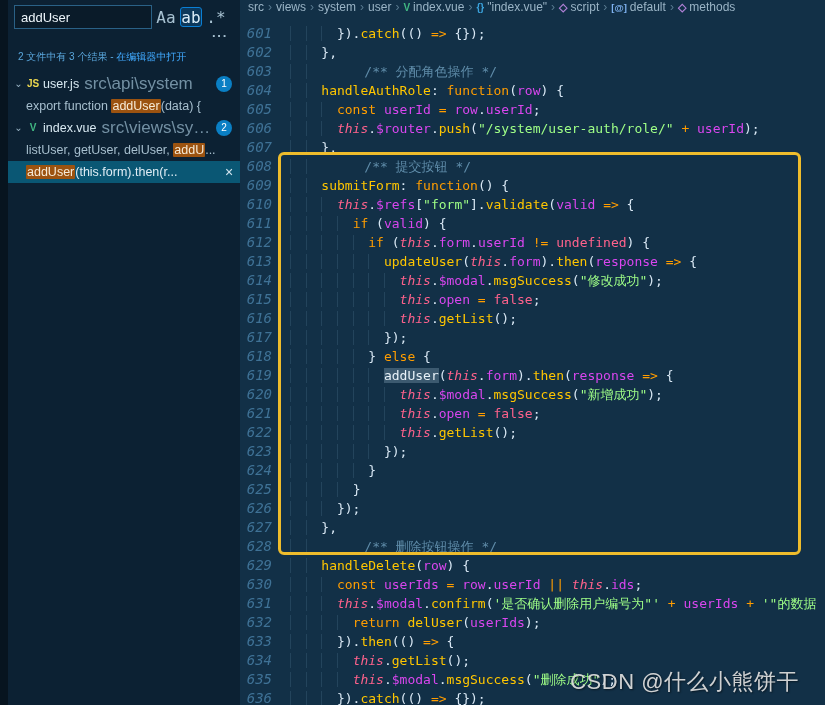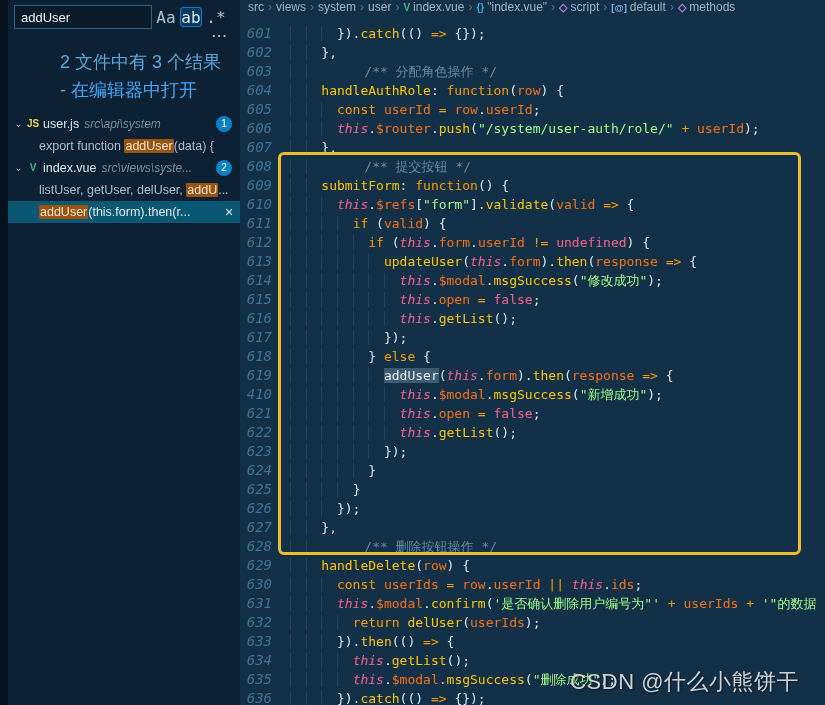--- a/index.html
+++ b/index.html
@@ -11,34 +11,34 @@
 
   
   .sidebar{width:232px;flex:none;background:#0c2133;color:#c6d9e3;display:flex;flex-direction:column;overflow:hidden;}
   .search-row{display:flex;align-items:center;padding:5px 4px 1px 6px;gap:3px;}
   .search-box{flex:0 0 138px;height:24px;background:#0a1b29;border:1px solid #2a6186;display:flex;align-items:center;min-width:0;box-sizing:border-box;}
   .search-input{flex:1;min-width:0;background:transparent;border:0;outline:0;color:#eef6fb;font:13px "Liberation Sans",sans-serif;padding:0 6px;}
   .toggle{flex:none;width:22px;height:20px;display:flex;align-items:center;justify-content:center;color:#a8c2d2;font-size:16px;border:1px solid transparent;border-radius:3px;cursor:pointer;background:transparent;padding:0;font-family:"DejaVu Sans Mono",monospace;}
   .toggle.active{border-color:#0a7fd4;background:rgba(10,127,212,0.25);color:#d9ecf8;}
   .more-row{display:flex;justify-content:flex-end;padding:1px 12px 0;height:13px;}
   .more-btn{color:#a8c2d2;font-weight:bold;letter-spacing:1px;font-size:13px;line-height:10px;cursor:pointer;}
-  .summary{padding:5px 10px 8px;font-size:18px;line-height:1.55;color:#5aa7dd;margin-left:42px;}
+  .summary{padding:5px 10px 8px;font-size:10px;line-height:1.55;color:#5aa7dd;}
   .summary .link{color:#41aaff;cursor:pointer;text-decoration:none;}
 
   .tree{flex:1;overflow:hidden;font-size:12.5px;}
   .tree-row{height:22px;display:flex;align-items:center;white-space:nowrap;overflow:hidden;cursor:pointer;}
   .tree-row.file{padding-left:4px;}
   .chev{color:#9ab4c6;font-size:10px;width:13px;text-align:center;flex:none;}
   .ficon{flex:none;font-weight:bold;font-size:10px;width:16px;text-align:center;}
   .ficon.js{color:#ecd74f;}
   .ficon.vue{color:#41b883;}
   .fname{color:#d8e9f2;flex:none;margin-left:2px;}
-  .fpath{color:#7390a3;font-size:12px;margin-left:5px;overflow:hidden;text-overflow:ellipsis;flex:1;min-width:0;font-style:italic;}
+  .fpath{color:#7390a3;font-size:17px;margin-left:5px;overflow:hidden;text-overflow:ellipsis;flex:1;min-width:0;}
   .badge{flex:none;margin:0 8px 0 4px;background:#0a7fc4;color:#fff;font-size:10px;min-width:16px;height:16px;border-radius:9px;display:flex;align-items:center;justify-content:center;padding:0 3px;box-sizing:border-box;}
-  .tree-row.match{padding-left:31px;color:#a7bfce;}
+  .tree-row.match{padding-left:18px;color:#a7bfce;}
   .tree-row.match.selected{background:#0a5774;color:#dfedf5;}
   .mtext{overflow:hidden;flex:1;min-width:0;white-space:pre;}
   .hl{background:#9c5310;color:#f6ead6;border-radius:1px;padding:0 1px;}
   .close-btn{flex:none;width:18px;color:#d4e6f0;font-size:14px;text-align:center;margin-right:2px;}
 
   
   .editor{flex:1;position:relative;background:#123047;overflow:hidden;color:#d9e8f5;}
   .breadcrumb{height:24px;display:flex;align-items:flex-start;padding-left:8px;font-size:12px;color:#9ab4c6;overflow:hidden;white-space:nowrap;}
   .bc-item{display:flex;align-items:center;gap:3px;cursor:pointer;}
   .bc-sep{margin:0 4px;color:#597a90;font-size:12px;}
@@ -50,21 +50,21 @@
 
   .code{position:absolute;top:24px;left:0;right:0;bottom:0;font:13px/19px "DejaVu Sans Mono",monospace;}
   .code-line{display:flex;height:19px;white-space:pre;}
   .line-num{flex:none;width:32px;text-align:right;color:#3f7296;font-size:14px;font-style:italic;}
   .line-content{margin-left:18px;flex:1;min-width:0;overflow:hidden;}
   .ind{background-image:repeating-linear-gradient(to right,rgba(140,190,220,0.14) 0,rgba(140,190,220,0.14) 1px,transparent 1px,transparent 2ch);}
 
   .t-pln{color:#d9e8f5;}
   .t-kw{color:#ff9d00;}
   .t-fn{color:#ffc600;}
-  .t-var{color:#f97316;}
+  .t-var{color:#d946ef;}
   .t-str{color:#9fff87;}
   .t-cmt{color:#5f8ca9;margin-left:43px;}
   .t-this{color:#ff628c;font-style:italic;}
   .t-lit{color:#ff628c;}
   .t-op{color:#ff9d00;}
   .t-sel{color:#e7f1f8;background:#3c5a70;}
 
   .annotation{position:absolute;left:38px;top:152px;width:523px;height:403px;border:3px solid #eebc2c;border-radius:6px;pointer-events:none;box-sizing:border-box;}
   .watermark{position:absolute;right:26px;bottom:8px;font-size:22px;color:#dadada;text-shadow:1px 1px 2px rgba(0,0,0,0.55);letter-spacing:0.5px;opacity:0.95;}
 </style>
@@ -175,21 +175,21 @@
         <div class="code-line"><span class="line-num">610</span><span class="line-content"><span class="ind">      </span><span class="t-this">this</span><span class="t-pln">.</span><span class="t-var">$refs</span><span class="t-pln">[</span><span class="t-str">"form"</span><span class="t-pln">].</span><span class="t-fn">validate</span><span class="t-pln">(</span><span class="t-var">valid</span><span class="t-pln"> </span><span class="t-op">=&gt;</span><span class="t-pln"> {</span></span></div>
         <div class="code-line"><span class="line-num">611</span><span class="line-content"><span class="ind">        </span><span class="t-kw">if</span><span class="t-pln"> (</span><span class="t-var">valid</span><span class="t-pln">) {</span></span></div>
         <div class="code-line"><span class="line-num">612</span><span class="line-content"><span class="ind">          </span><span class="t-kw">if</span><span class="t-pln"> (</span><span class="t-this">this</span><span class="t-pln">.</span><span class="t-var">form</span><span class="t-pln">.</span><span class="t-var">userId</span><span class="t-pln"> </span><span class="t-op">!=</span><span class="t-pln"> </span><span class="t-lit">undefined</span><span class="t-pln">) {</span></span></div>
         <div class="code-line"><span class="line-num">613</span><span class="line-content"><span class="ind">            </span><span class="t-fn">updateUser</span><span class="t-pln">(</span><span class="t-this">this</span><span class="t-pln">.</span><span class="t-var">form</span><span class="t-pln">).</span><span class="t-fn">then</span><span class="t-pln">(</span><span class="t-var">response</span><span class="t-pln"> </span><span class="t-op">=&gt;</span><span class="t-pln"> {</span></span></div>
         <div class="code-line"><span class="line-num">614</span><span class="line-content"><span class="ind">              </span><span class="t-this">this</span><span class="t-pln">.</span><span class="t-var">$modal</span><span class="t-pln">.</span><span class="t-fn">msgSuccess</span><span class="t-pln">(</span><span class="t-str">"修改成功"</span><span class="t-pln">);</span></span></div>
         <div class="code-line"><span class="line-num">615</span><span class="line-content"><span class="ind">              </span><span class="t-this">this</span><span class="t-pln">.</span><span class="t-var">open</span><span class="t-pln"> </span><span class="t-op">=</span><span class="t-pln"> </span><span class="t-lit">false</span><span class="t-pln">;</span></span></div>
         <div class="code-line"><span class="line-num">616</span><span class="line-content"><span class="ind">              </span><span class="t-this">this</span><span class="t-pln">.</span><span class="t-fn">getList</span><span class="t-pln">();</span></span></div>
         <div class="code-line"><span class="line-num">617</span><span class="line-content"><span class="ind">            </span><span class="t-pln">});</span></span></div>
         <div class="code-line"><span class="line-num">618</span><span class="line-content"><span class="ind">          </span><span class="t-pln">} </span><span class="t-kw">else</span><span class="t-pln"> {</span></span></div>
         <div class="code-line"><span class="line-num">619</span><span class="line-content"><span class="ind">            </span><span class="t-sel">addUser</span><span class="t-pln">(</span><span class="t-this">this</span><span class="t-pln">.</span><span class="t-var">form</span><span class="t-pln">).</span><span class="t-fn">then</span><span class="t-pln">(</span><span class="t-var">response</span><span class="t-pln"> </span><span class="t-op">=&gt;</span><span class="t-pln"> {</span></span></div>
-        <div class="code-line"><span class="line-num">410</span><span class="line-content"><span class="ind">              </span><span class="t-this">this</span><span class="t-pln">.</span><span class="t-var">$modal</span><span class="t-pln">.</span><span class="t-fn">msgSuccess</span><span class="t-pln">(</span><span class="t-str">"新增成功"</span><span class="t-pln">);</span></span></div>
+        <div class="code-line"><span class="line-num">620</span><span class="line-content"><span class="ind">              </span><span class="t-this">this</span><span class="t-pln">.</span><span class="t-var">$modal</span><span class="t-pln">.</span><span class="t-fn">msgSuccess</span><span class="t-pln">(</span><span class="t-str">"新增成功"</span><span class="t-pln">);</span></span></div>
         <div class="code-line"><span class="line-num">621</span><span class="line-content"><span class="ind">              </span><span class="t-this">this</span><span class="t-pln">.</span><span class="t-var">open</span><span class="t-pln"> </span><span class="t-op">=</span><span class="t-pln"> </span><span class="t-lit">false</span><span class="t-pln">;</span></span></div>
         <div class="code-line"><span class="line-num">622</span><span class="line-content"><span class="ind">              </span><span class="t-this">this</span><span class="t-pln">.</span><span class="t-fn">getList</span><span class="t-pln">();</span></span></div>
         <div class="code-line"><span class="line-num">623</span><span class="line-content"><span class="ind">            </span><span class="t-pln">});</span></span></div>
         <div class="code-line"><span class="line-num">624</span><span class="line-content"><span class="ind">          </span><span class="t-pln">}</span></span></div>
         <div class="code-line"><span class="line-num">625</span><span class="line-content"><span class="ind">        </span><span class="t-pln">}</span></span></div>
         <div class="code-line"><span class="line-num">626</span><span class="line-content"><span class="ind">      </span><span class="t-pln">});</span></span></div>
         <div class="code-line"><span class="line-num">627</span><span class="line-content"><span class="ind">    </span><span class="t-pln">},</span></span></div>
         <div class="code-line"><span class="line-num">628</span><span class="line-content"><span class="ind">    </span><span class="t-cmt">/** 删除按钮操作 */</span></span></div>
         <div class="code-line"><span class="line-num">629</span><span class="line-content"><span class="ind">    </span><span class="t-fn">handleDelete</span><span class="t-pln">(</span><span class="t-var">row</span><span class="t-pln">) {</span></span></div>
         <div class="code-line"><span class="line-num">630</span><span class="line-content"><span class="ind">      </span><span class="t-kw">const</span><span class="t-pln"> </span><span class="t-var">userIds</span><span class="t-pln"> </span><span class="t-op">=</span><span class="t-pln"> </span><span class="t-var">row</span><span class="t-pln">.</span><span class="t-var">userId</span><span class="t-pln"> </span><span class="t-op">||</span><span class="t-pln"> </span><span class="t-this">this</span><span class="t-pln">.</span><span class="t-var">ids</span><span class="t-pln">;</span></span></div>

